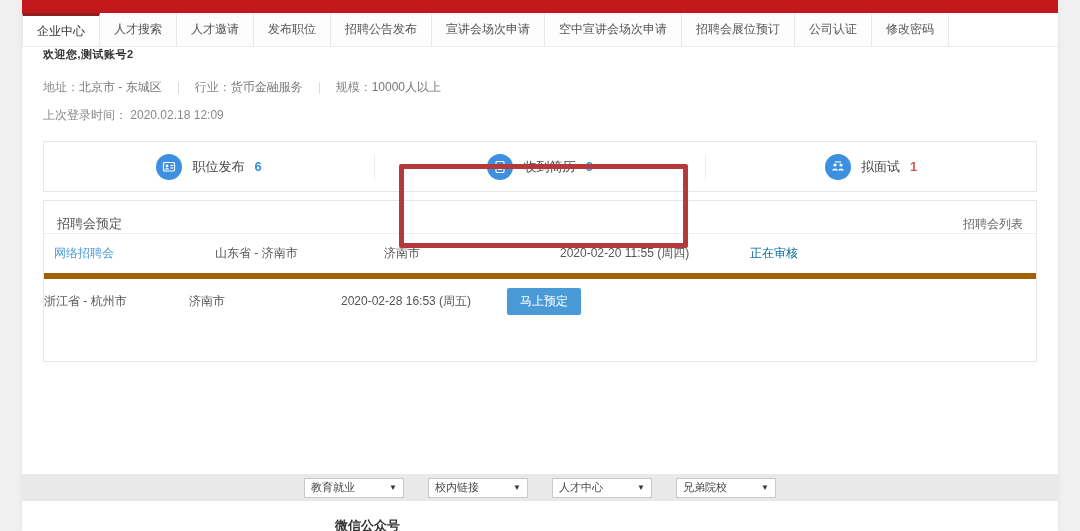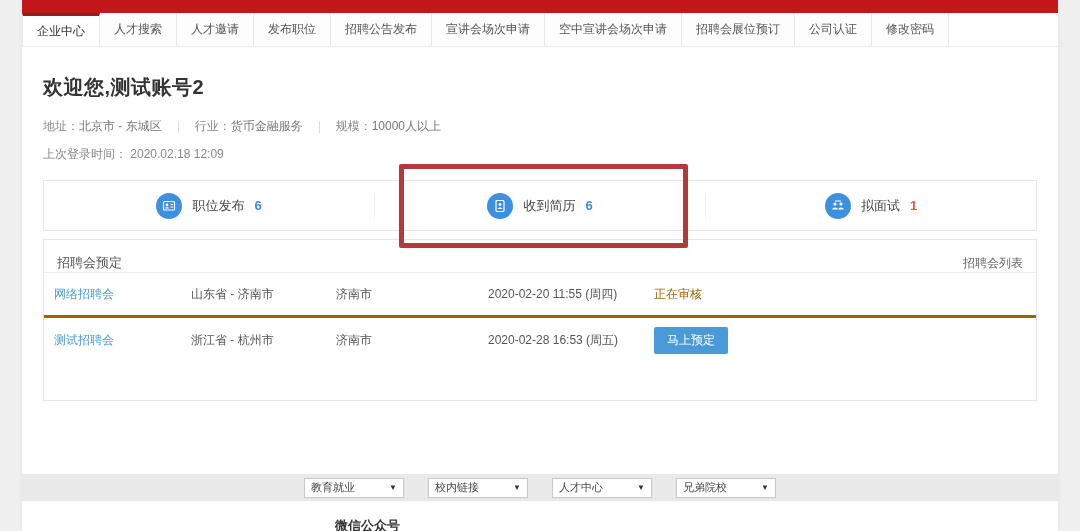--- a/index.html
+++ b/index.html
@@ -38,21 +38,21 @@
   .nav-tab:first-child { border-left: 1px solid #e8e8e8; }
   .nav-tab.active { border-top: 3px solid #8e1f1f; color: #333; background: #fff; }
   .nav-user {
     margin-left: auto;
     display: flex; align-items: center; gap: 5px;
     padding: 0 15px; color: #555; cursor: pointer;
     white-space: nowrap;
   }
   
   .welcome { padding: 0 21px; }
-  .welcome-title { margin-top: 27px; font-size: 20px; font-weight: bold; color: #333; letter-spacing: 0.5px; }
+  .welcome-title { font-size: 11px; font-weight: bold; color: #333; letter-spacing: 0.5px; }
   .info-row { margin-top: 17px; display: flex; align-items: center; font-size: 12px; color: #888; }
   .info-item { display: flex; align-items: center; }
   .info-value { color: #777; }
   .info-divider { width: 1px; height: 12px; background: #ddd; margin: 0 16px; }
   .last-login { margin-top: 11px; font-size: 12px; color: #888; }
   
   .stats {
     margin: 17px 21px 0;
     border: 1px solid #e6e6e6;
     display: flex; height: 51px;
@@ -86,28 +86,28 @@
     display: flex; align-items: flex-end; justify-content: space-between;
     padding: 0 13px;
     border-bottom: 1px solid #efefef;
     font-size: 13px; color: #555;
   }
   .panel-link { font-size: 12px; color: #666; cursor: pointer; }
   .trow {
     display: flex; align-items: center;
     height: 45px; font-size: 12px; color: #555;
   }
-  .trow.sep { border-bottom: 3px solid #a16207; }
+  .trow.sep { border-bottom: 6px solid #a16207; gap: 24px; }
   .c1 { width: 147px; padding-left: 10px; }
   .c1 a { color: #4a9bd5; text-decoration: none; cursor: pointer; }
   .c2 { width: 145px; }
   .c3 { width: 152px; }
   .c4 { width: 166px; }
   .c5 { flex: 1; }
-  .status-text { color: #a16207; margin-top: 39px; }
+  .status-text { color: #0369a1; margin-top: 39px; }
   .book-btn {
     background: #4a9ad8; color: #fff; border: none;
     font-size: 12px; padding: 5px 13px; border-radius: 2px;
     cursor: pointer; font-family: inherit;
   }
   
   .footer-strip {
     position: absolute; left: 0; top: 474px;
     width: 100%; height: 27px;
     background: #e9e9e9;
@@ -224,21 +224,20 @@
       <span class="panel-link">招聘会列表</span>
     </div>
     <div class="trow sep">
       <span class="c1"><a>网络招聘会</a></span>
       <span class="c2">山东省 - 济南市</span>
       <span class="c3">济南市</span>
       <span class="c4">2020-02-20 11:55 (周四)</span>
       <span class="c5"><span class="status-text">正在审核</span></span>
     </div>
     <div class="trow">
-      <span class="c1"><a>测试招聘会</a></span>
       <span class="c2">浙江省 - 杭州市</span>
       <span class="c3">济南市</span>
       <span class="c4">2020-02-28 16:53 (周五)</span>
       <span class="c5"><button class="book-btn">马上预定</button></span>
     </div>
   </div>
 
   <div class="footer-strip">
     <div class="dropdown">
       <span>教育就业</span>

